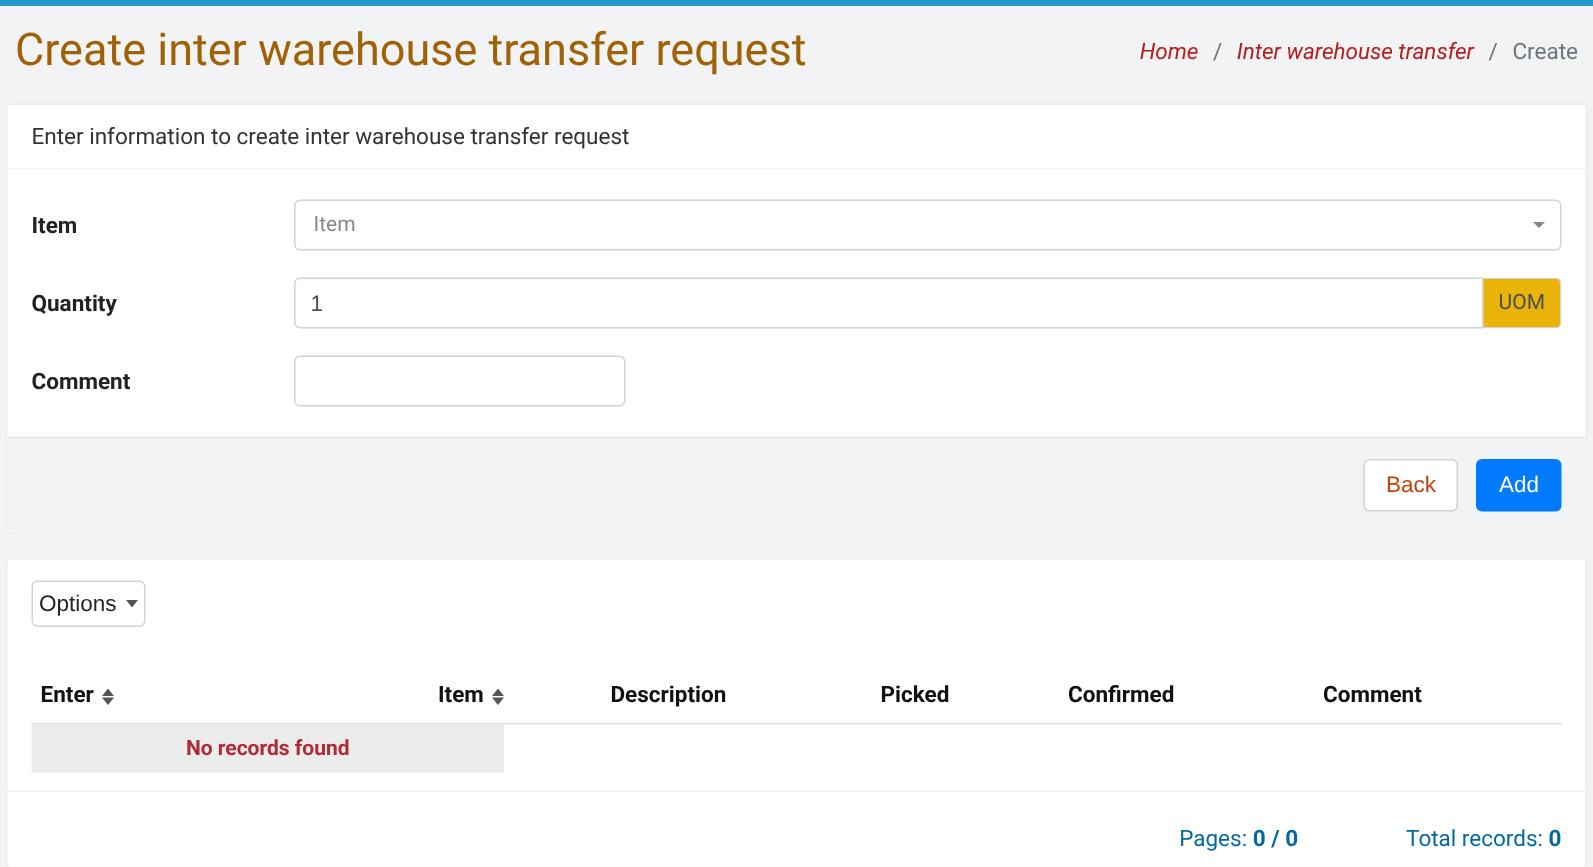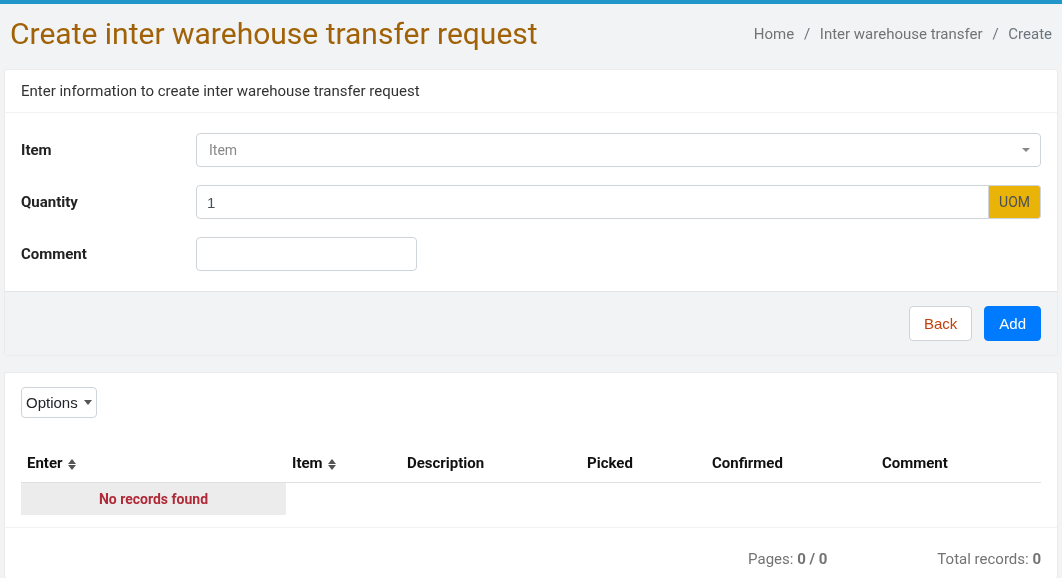--- a/index.html
+++ b/index.html
@@ -24,22 +24,23 @@
     font-size: 30px;
     font-weight: 400;
     margin: 0;
     color: #a16207;
   }
   .breadcrumb {
     font-size: 15px;
     color: #6c757d;
   }
   .breadcrumb a {
-    color: #737373;
+    color: #b91c1c;
     text-decoration: none;
+    font-style: italic;
   }
   .breadcrumb .sep {
     padding: 0 6px;
     color: #6c757d;
   }
   .breadcrumb .current { color: #6c757d; }
 
   .card {
     background: #fff;
     border: 1px solid rgba(0,0,0,0.08);
@@ -210,31 +211,31 @@
   .no-records-row td {
     padding: 0;
   }
   .no-records {
     background: #ececec;
     color: #b02a37;
     font-weight: 700;
     font-size: 14px;
     text-align: center;
     padding: 8px 0;
-    width: 265px;
+    width: 315px;
   }
 
   .grid-footer {
     display: flex;
     justify-content: flex-end;
     padding: 22px 16px 10px 16px;
     border-top: 1px solid rgba(0,0,0,0.05);
     font-size: 15px;
-    color: #737373;
-    gap: 110px;
+    color: #0369a1;
+    gap: 72px;
   }
   .grid-footer b { font-weight: 700; }
 </style>
 </head>
 <body>
 
 <div class="topbar"></div>
 
 <div class="page-header">
   <h1>Create inter warehouse transfer request</h1>

